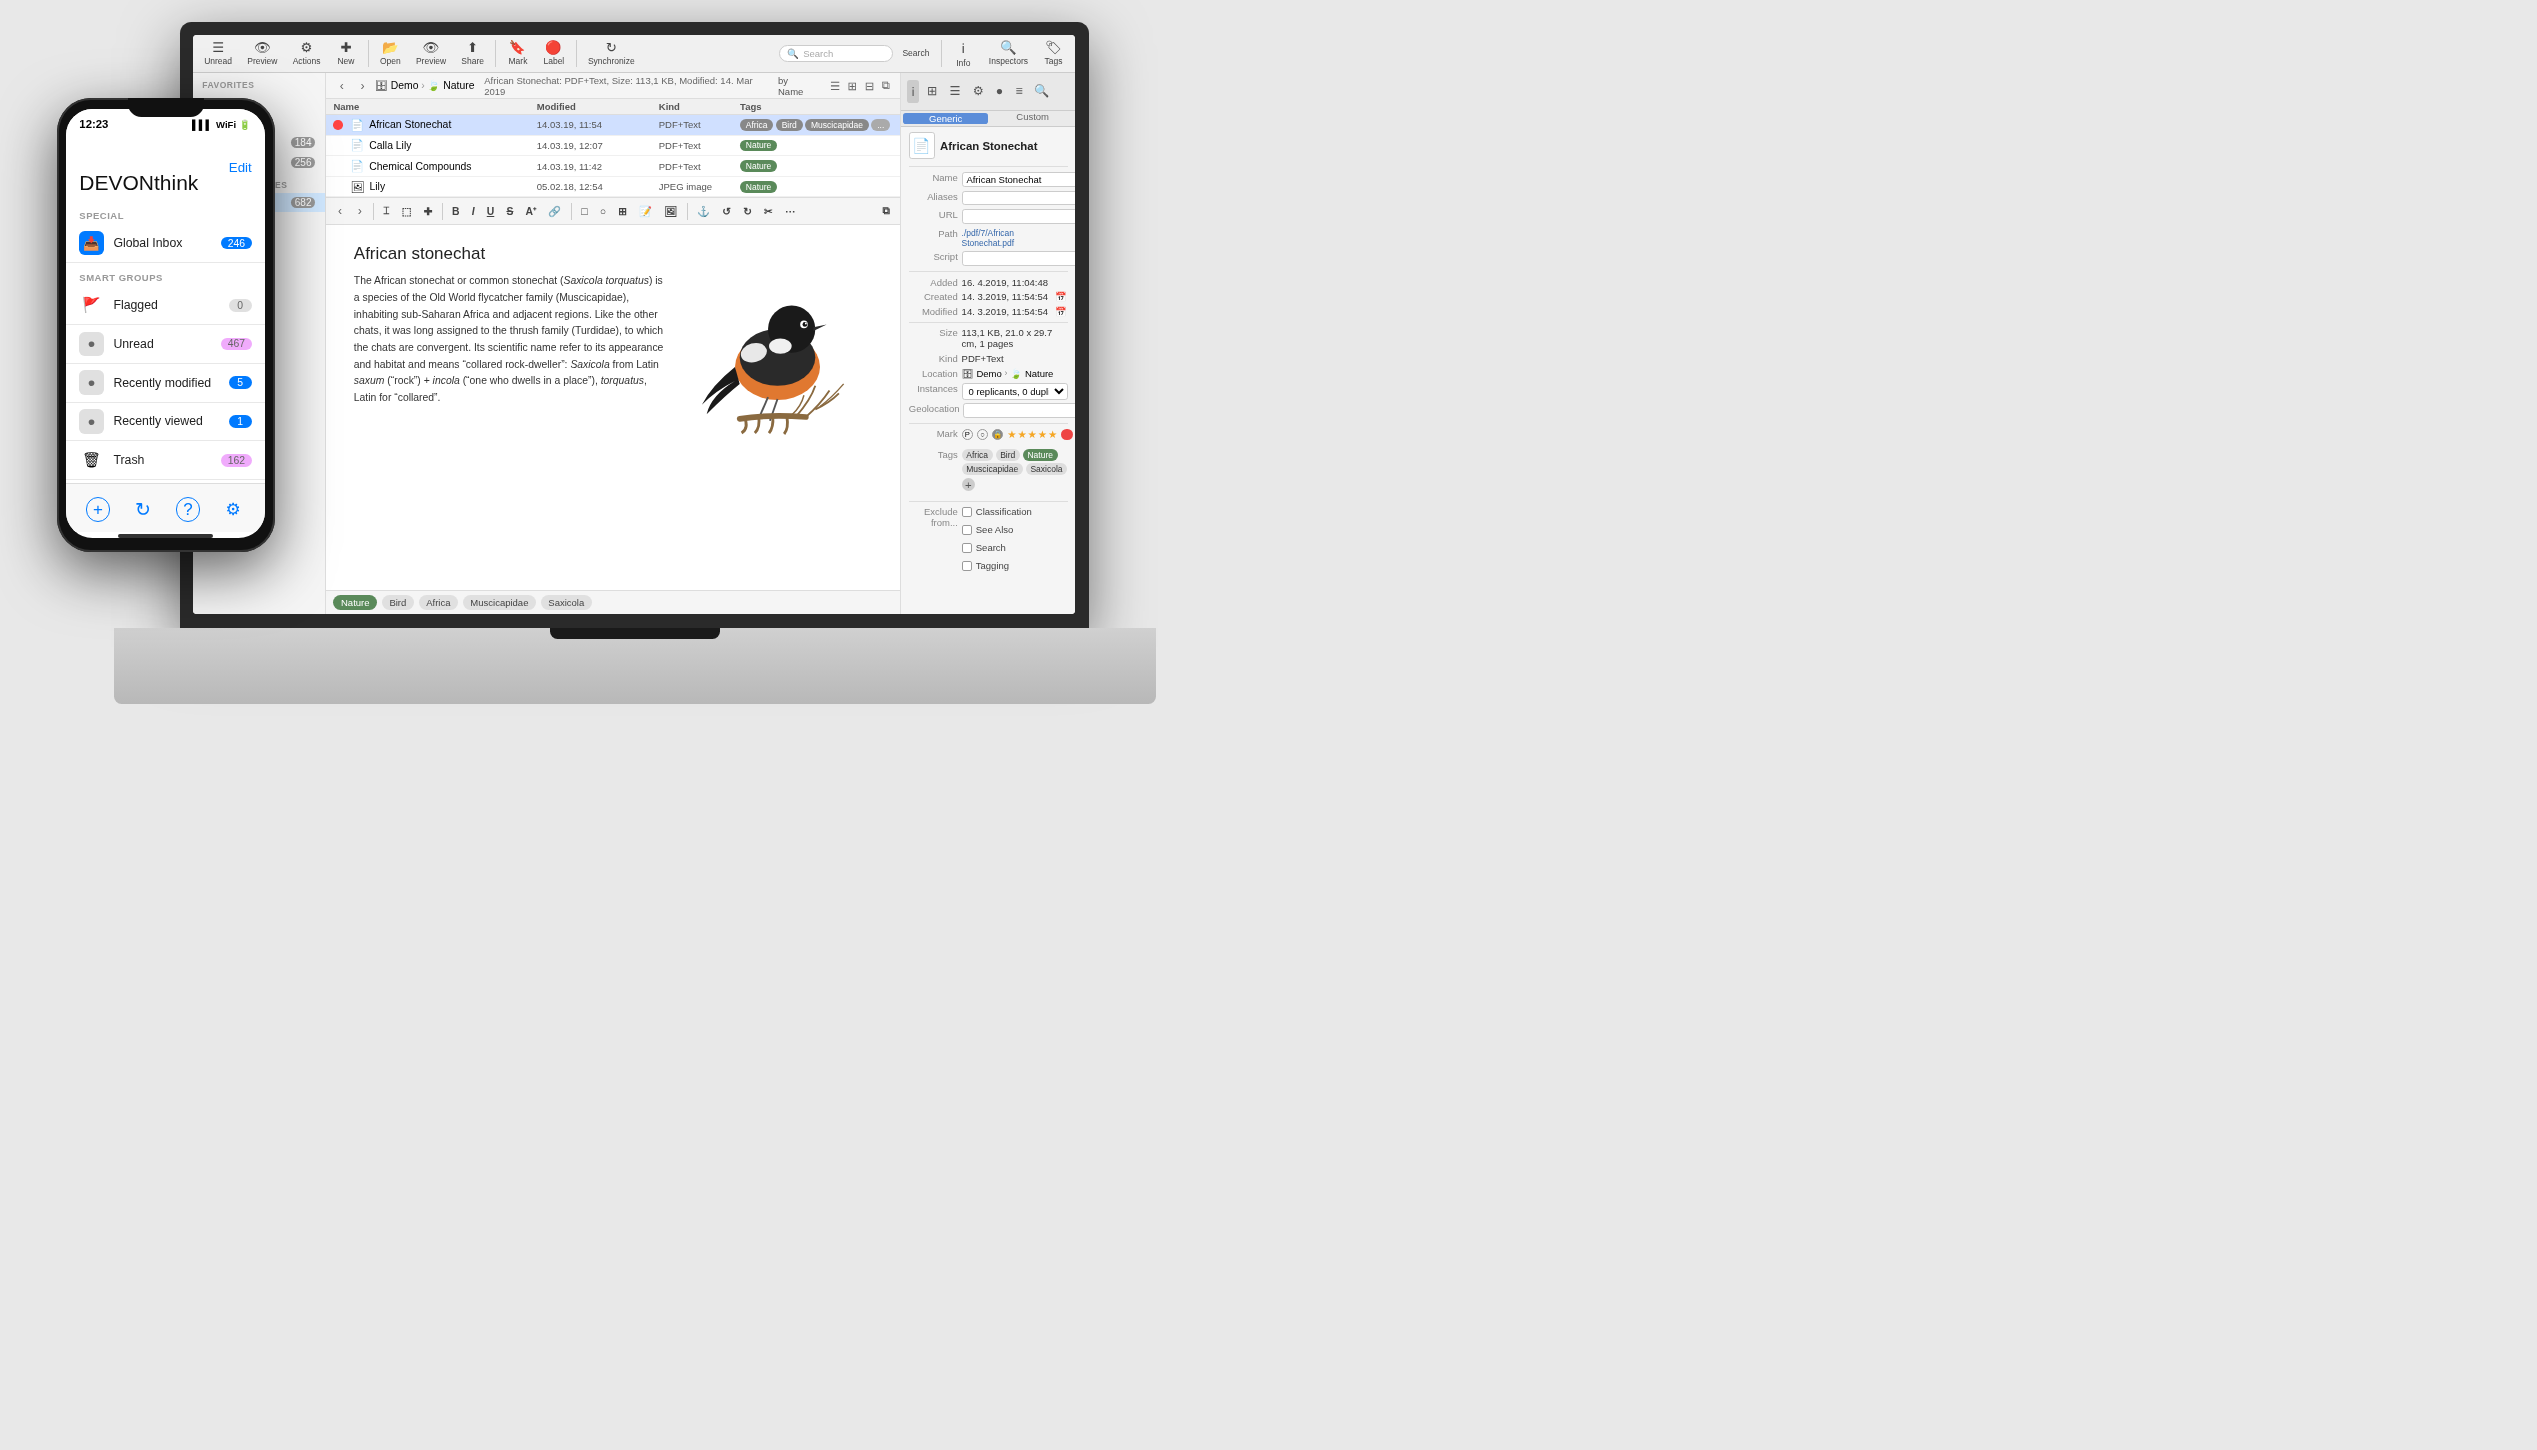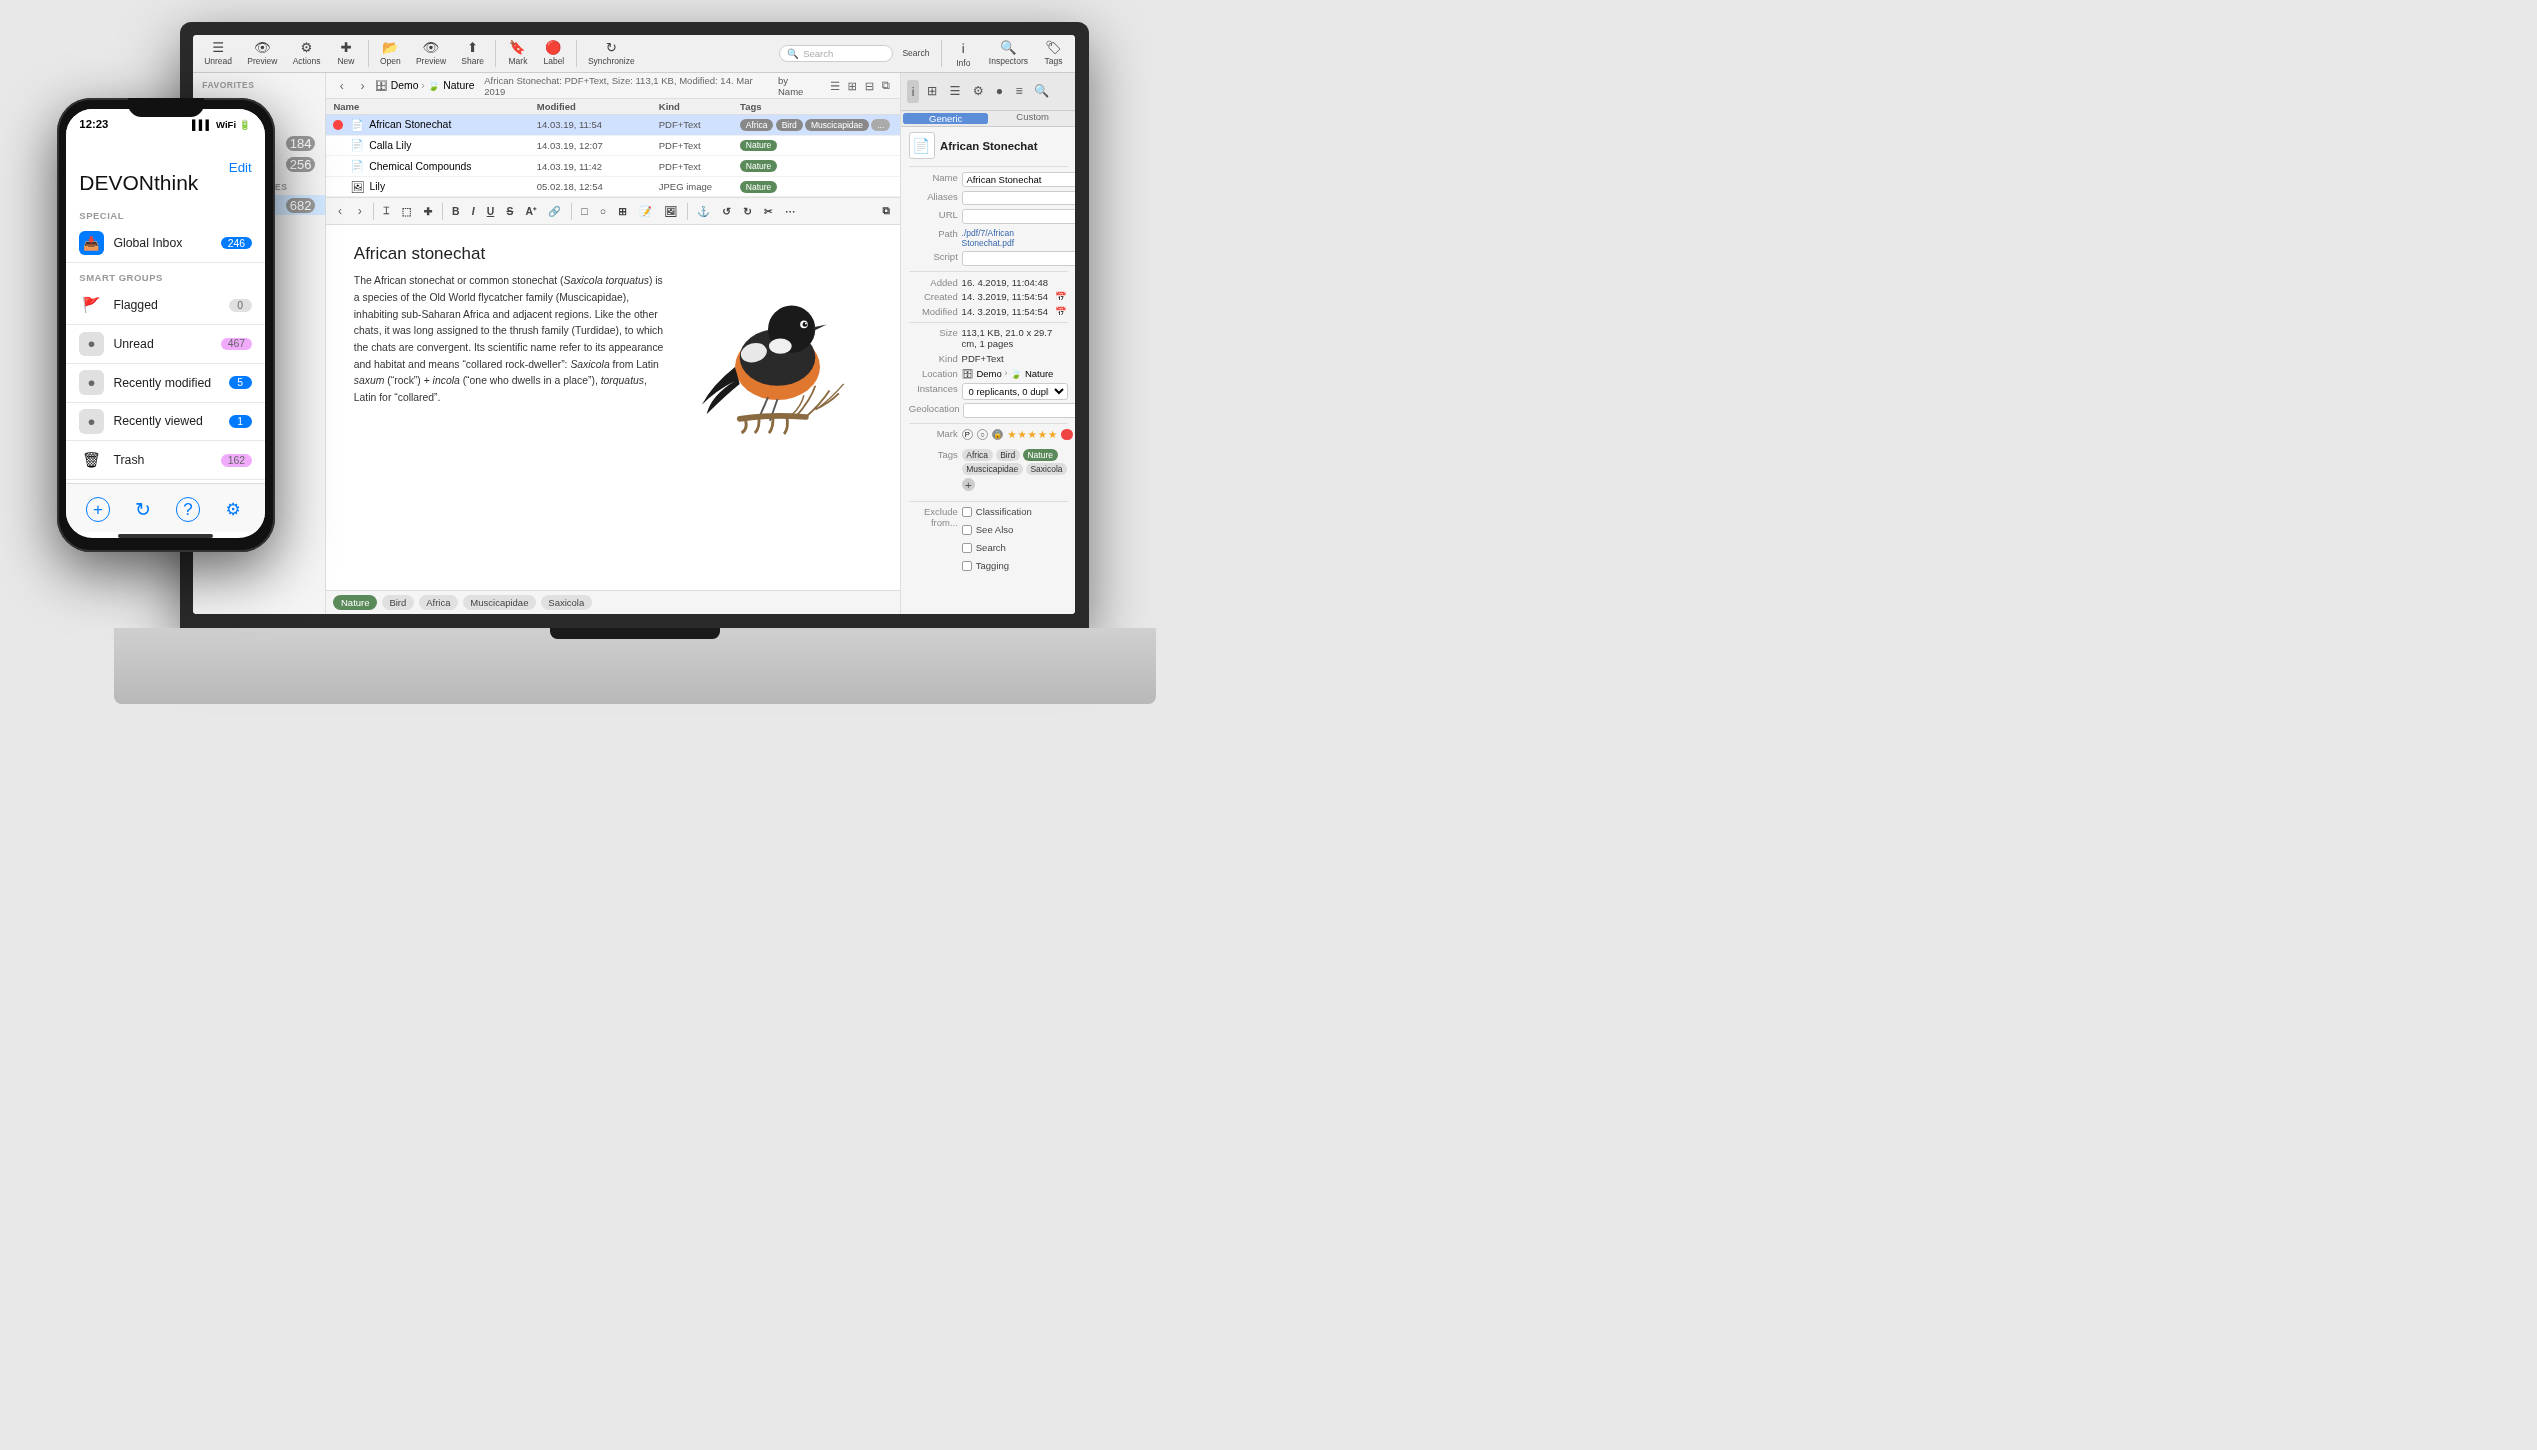--- a/index.html
+++ b/index.html
@@ -128,21 +128,21 @@
       font-size: 10.4px;
       color: #333;
     }
     .sidebar-item.selected { background: #d0e8ff; }
     .sidebar-badge {
       margin-left: auto;
       background: #999;
       color: #fff;
       border-radius: 7.6px;
       padding: 0 3.8px;
-      font-size: 13px;
+      font-size: 10px;
       min-width: 15px;
       text-align: center;
     }
     .sidebar-item-icon { font-size: 11.4px; }
 
     
     .mac-main {
       flex: 1;
       display: flex;
       flex-direction: column;

